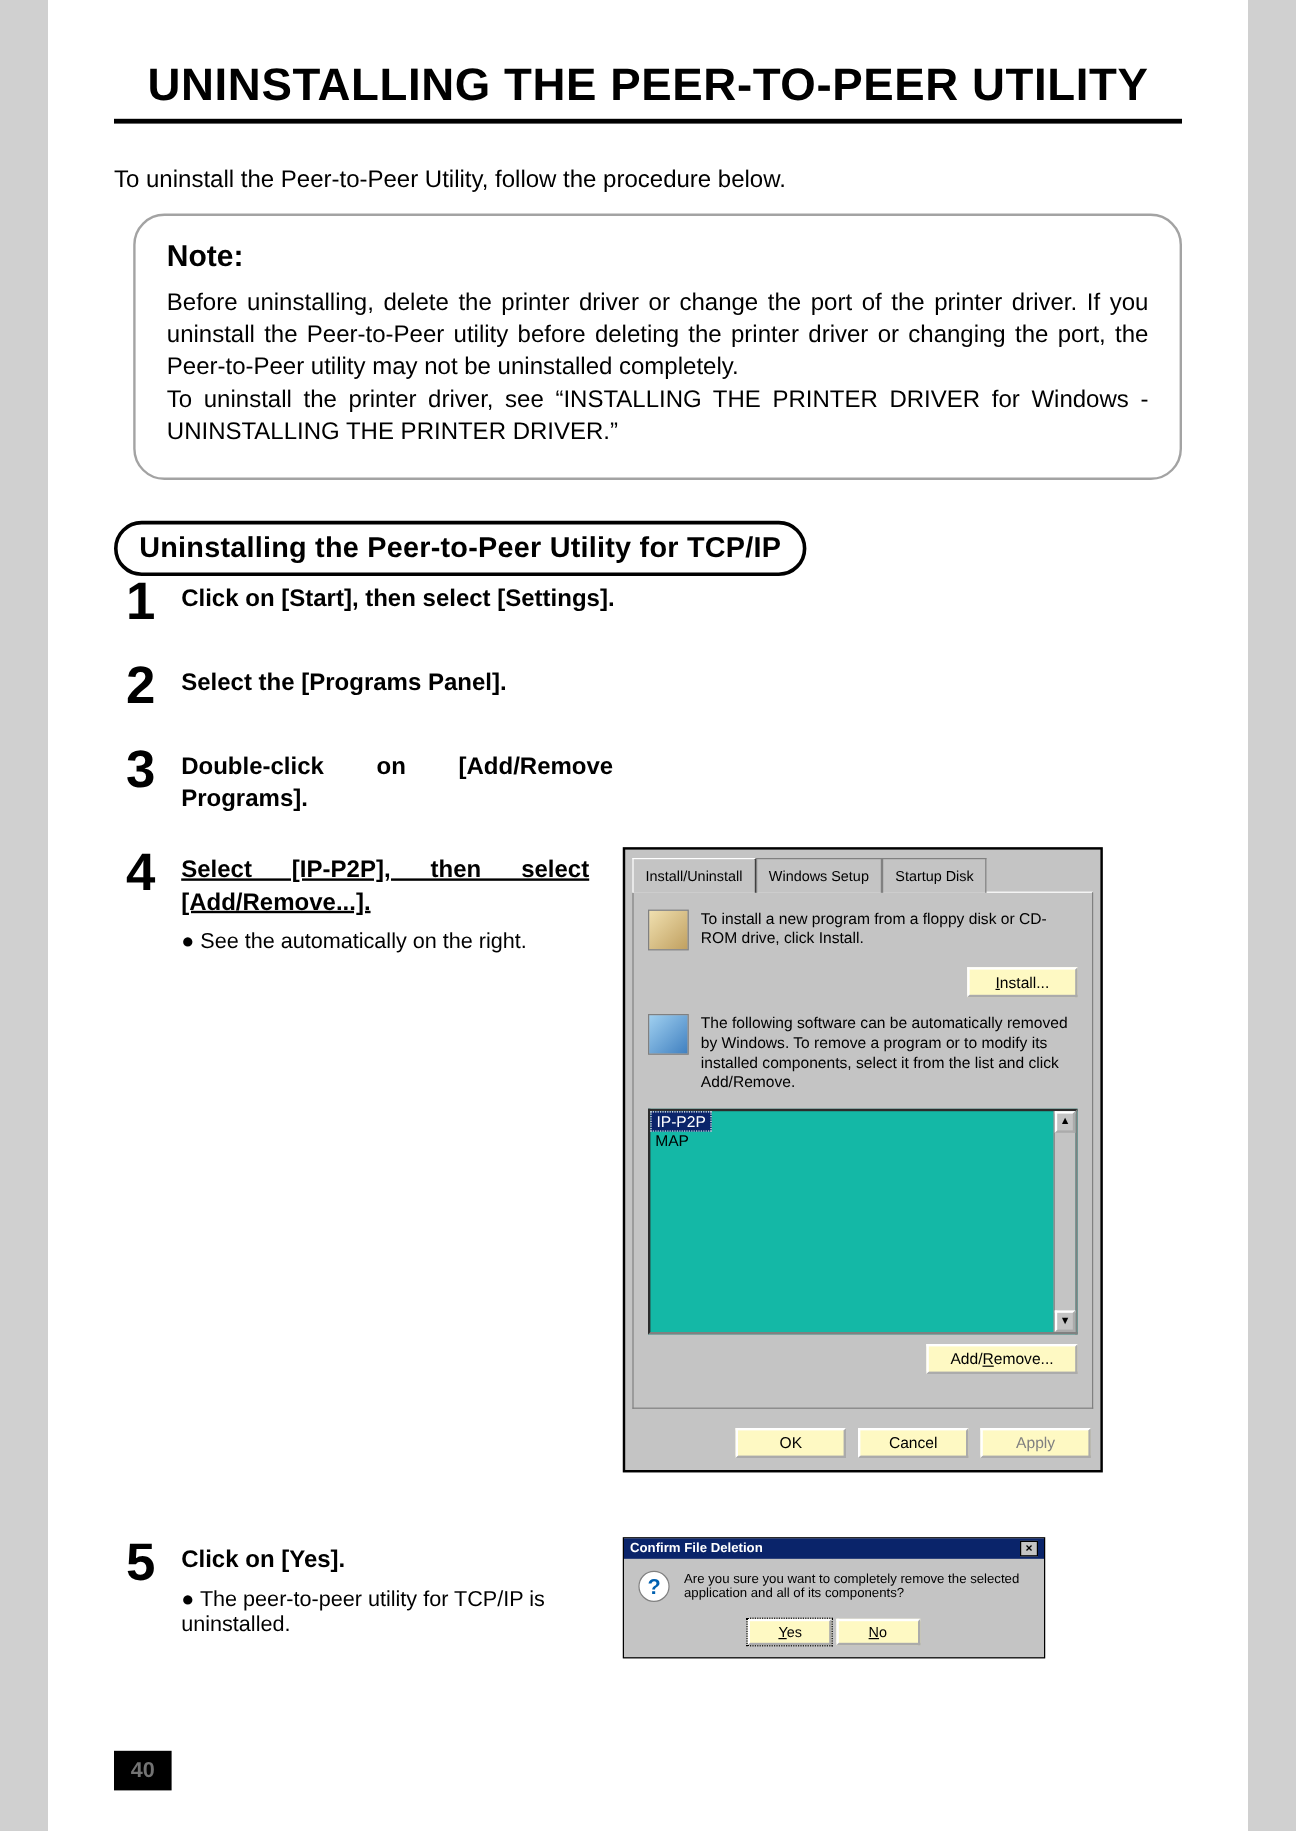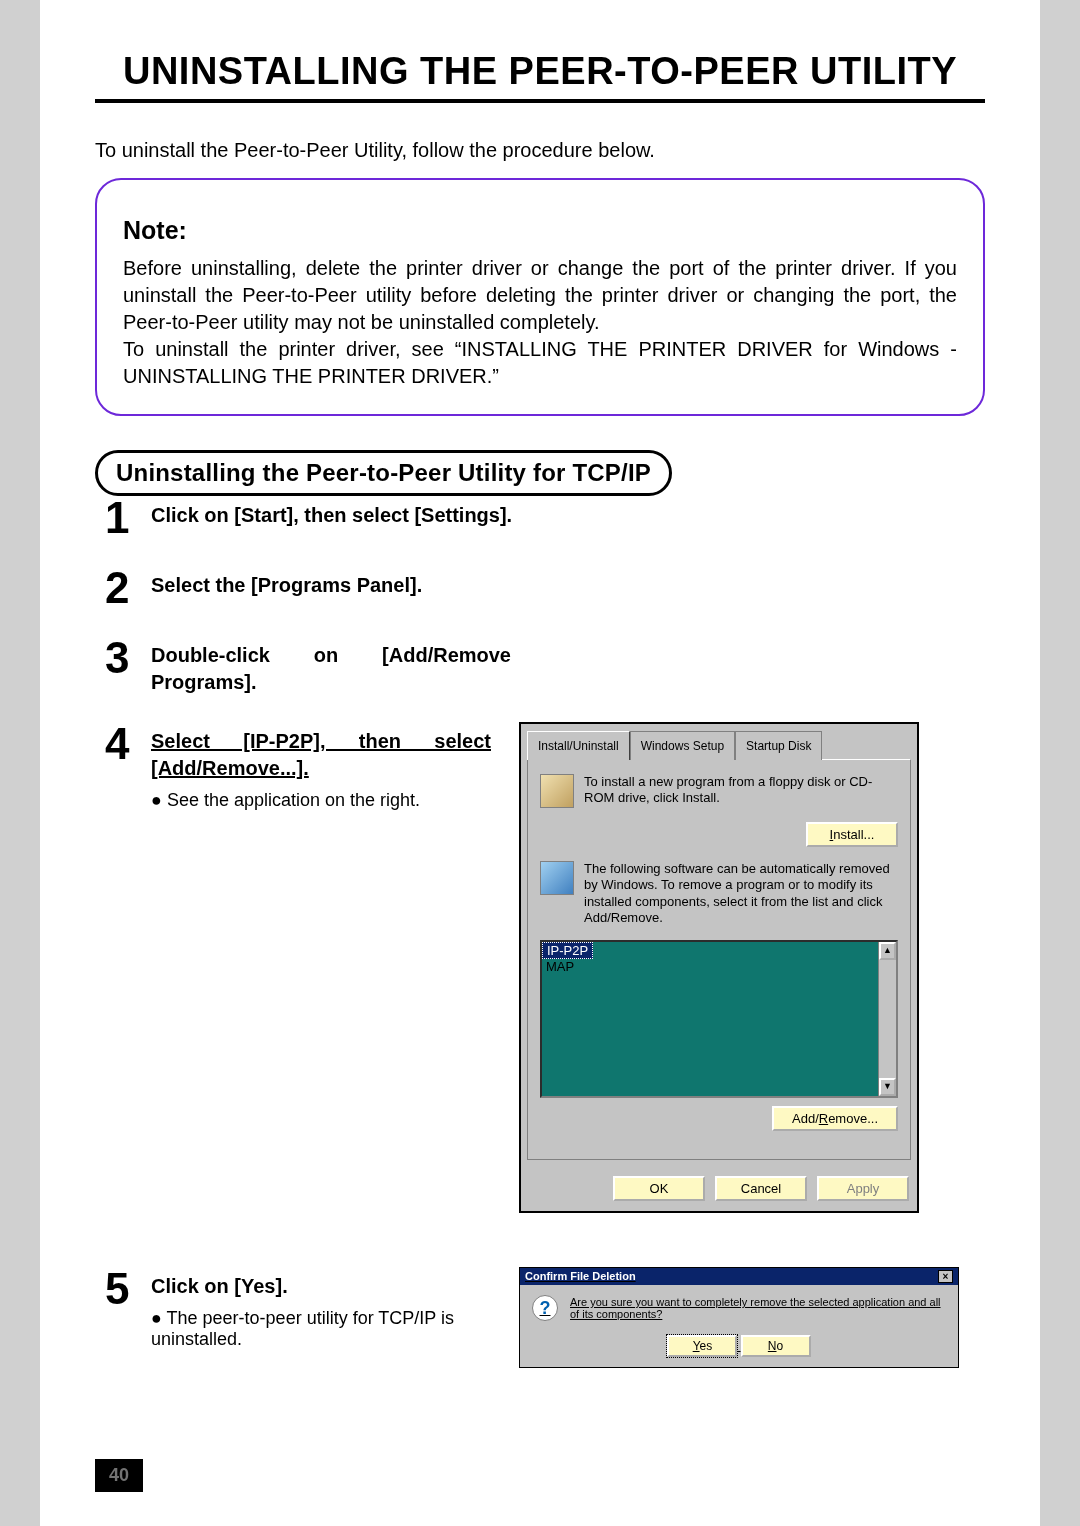--- a/index.html
+++ b/index.html
@@ -22,24 +22,25 @@
     border-bottom: 4px solid #000;
     padding-bottom: 6px;
     margin-bottom: 36px;
     font-stretch: condensed;
   }
   .intro {
     font-size: 20px;
     margin-bottom: 16px;
   }
   .note-box {
-    border: 2px solid #6d28d9;
+    border: 2px solid #a3a3a3;
     border-radius: 26px;
-    padding: 36px 26px 24px 26px;
+    padding: 20px 26px 24px 26px;
     margin-bottom: 34px;
+    margin-left: 16px;
   }
   .note-head {
     font-weight: bold;
     font-size: 25px;
     margin-bottom: 10px;
   }
   .note-body {
     font-size: 20px;
     line-height: 1.35;
     text-align: justify;
@@ -160,23 +161,23 @@
   .btnrow { text-align: right; margin: 8px 0 14px 0; }
   .w95btn {
     background: #fef9c3;
     border: 2px outset #fff;
     padding: 3px 18px;
     font-size: 13px;
     font-family: Tahoma, Arial, sans-serif;
     min-width: 92px;
   }
   .listbox {
-    background: #0f766e;
+    background: #14b8a6;
     border: 2px inset #808080;
-    height: 158px;
+    height: 188px;
     position: relative;
     font-size: 13px;
   }
   .listbox .sel {
     background: #0a246a;
     color: #fff;
     border: 1px dotted #fff;
     padding: 0 4px;
     display: inline-block;
   }
@@ -204,22 +205,21 @@
     padding: 10px 8px;
   }
   .w95btn.disabled { color: #808080; }
   .row-5 { display: flex; align-items: flex-start; gap: 24px; margin-top: 54px; }
   .row-5 .left { flex: 0 0 390px; }
   .confirm-dlg {
     border: 1px solid #000;
     background: #c4c4c4;
     font-family: Tahoma, Arial, sans-serif;
     font-size: 11px;
-    width: 440px;
-    text-decoration: underline;
+    width: 352px;
   }
   .confirm-title {
     background: #0a246a;
     color: #fff;
     font-weight: bold;
     padding: 2px 5px;
     display: flex; justify-content: space-between;
   }
   .confirm-body {
     display: flex;
@@ -291,21 +291,21 @@
         <div class="step-text" style="max-width:360px;">Double-click on [Add/Remove Programs].</div>
       </div>
     </div>
 
     <div class="row-4">
       <div class="left">
         <div class="step">
           <div class="step-num">4</div>
           <div class="step-body">
             <div class="step-text" style="max-width:340px;text-decoration:underline;">Select [IP-P2P], then select [Add/Remove...].</div>
-            <div class="step-sub bullet">See the application on the right.</div>
+            <div class="step-sub bullet">See the automatically on the right.</div>
           </div>
         </div>
       </div>
       <div class="right">
         <div class="dlg">
           <div class="tabs">
             <div class="tab active">Install/Uninstall</div>
             <div class="tab">Windows Setup</div>
             <div class="tab">Startup Disk</div>
           </div>

